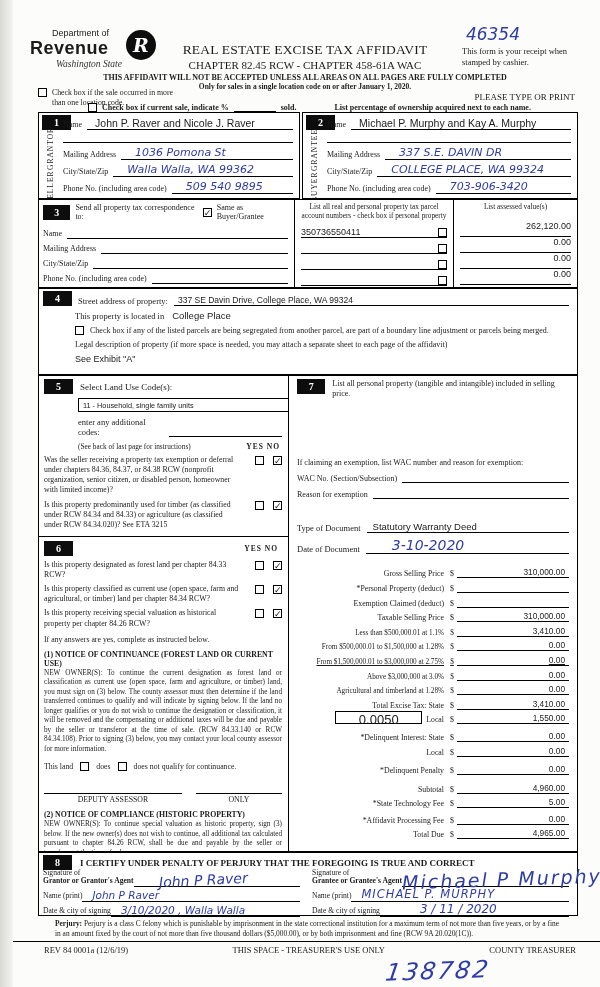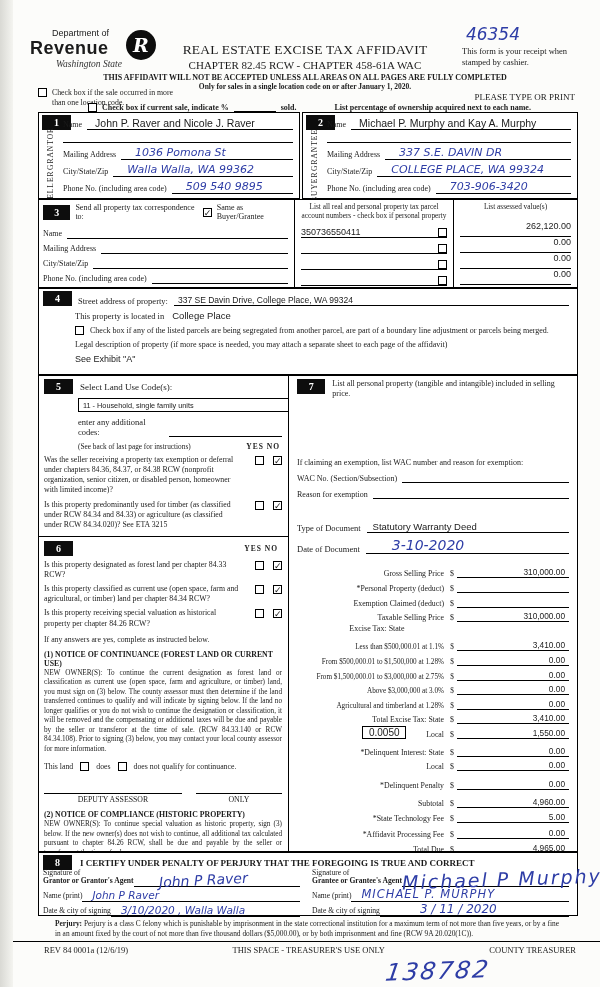--- a/index.html
+++ b/index.html
@@ -116,22 +116,22 @@
   .docrow { display:flex; gap:6px; align-items:flex-end; font-size:8.5px; margin-top:14px;}
   .docrow .ul { flex:1; padding-left:6px;}
   .doc-type { font-size:9.5px; }
   .doc-date { font-size:14px; padding-left:20px; }
   .fin { margin-top:10px; }
   .finrow { display:flex; align-items:flex-end; height:14.6px; font-size:7.8px;}
   .finrow .flbl { width:150px; text-align:right; padding-right:3px; white-space:nowrap;}
   .finrow .dol { width:10px; text-align:center; }
   .finrow .ul { flex:1; text-align:right; font-size:8.3px; padding-right:4px;}
   .excise-hdr { font-size:8px; width:160px; text-align:center; height:13px; }
-  .ratebox { border:1.4px solid #000; width:44px; height:13px; text-align:center; font-size:10px;
-    font-family:"Liberation Sans",sans-serif; margin-right:20px;}
+  .ratebox { border:1.4px solid #000; width:87px; height:13px; text-align:center; font-size:13px;
+    font-family:"Liberation Sans",sans-serif; margin-right:4px;}
 
   
   .sec8 { top:852px; height:64px; }
   .sec8-box { position:absolute; left:38px; right:22px; top:0; bottom:0; border:1.4px solid #000; background:#fff; padding:2px 8px 0 4px;}
   .cert { display:flex; gap:8px; align-items:center; font-weight:bold; font-size:9px;}
   .sigcols { display:flex; gap:12px; }
   .sigcol { flex:1; }
   .srow { display:flex; align-items:flex-end; font-size:7.6px; height:15px;}
   .srow .lbl2 { flex:none; line-height:1.15; padding-bottom:1px;}
   .srow .ul { flex:1; position:relative; }
@@ -441,34 +441,31 @@
         <div class="finrow">
           <span class="flbl">Exemption Claimed (deduct)</span>
           <span class="dol">$</span>
           <span class="ul typed"></span>
         </div>
         <div class="finrow">
           <span class="flbl">Taxable Selling Price</span>
           <span class="dol">$</span>
           <span class="ul typed">310,000.00</span>
         </div>
-        <div class="finrow">
-            <span class="excise-hdr">Excise Tax: State</span>
-          </div>
         <div class="finrow" style="font-size:7.2px;">
           <span class="flbl">Less than $500,000.01 at 1.1%</span>
           <span class="dol">$</span>
           <span class="ul typed">3,410.00</span>
         </div>
         <div class="finrow" style="font-size:7.2px;">
           <span class="flbl">From $500,000.01 to $1,500,000 at 1.28%</span>
           <span class="dol">$</span>
           <span class="ul typed">0.00</span>
         </div>
-        <div class="finrow" style="font-size:7.2px;">
+        <div class="finrow" style="font-size:7.2px;text-decoration:underline;">
           <span class="flbl">From $1,500,000.01 to $3,000,000 at 2.75%</span>
           <span class="dol">$</span>
           <span class="ul typed">0.00</span>
         </div>
         <div class="finrow" style="font-size:7.2px;">
           <span class="flbl">Above $3,000,000 at 3.0%</span>
           <span class="dol">$</span>
           <span class="ul typed">0.00</span>
         </div>
         <div class="finrow" style="font-size:7.2px;">

